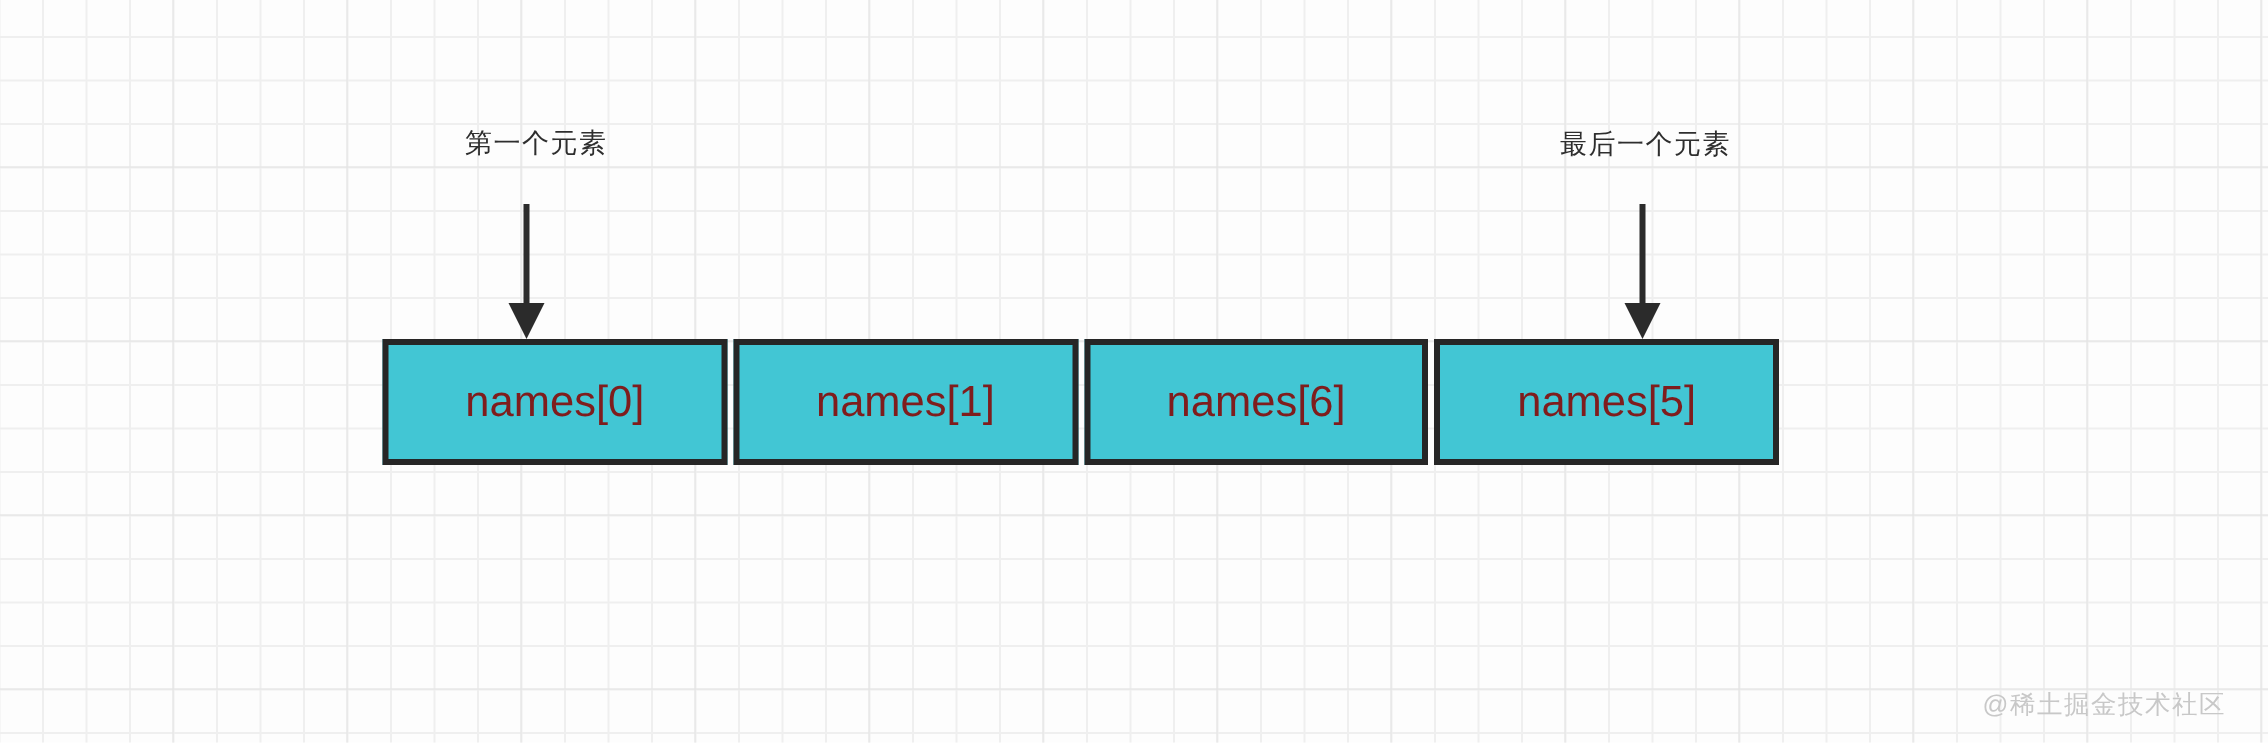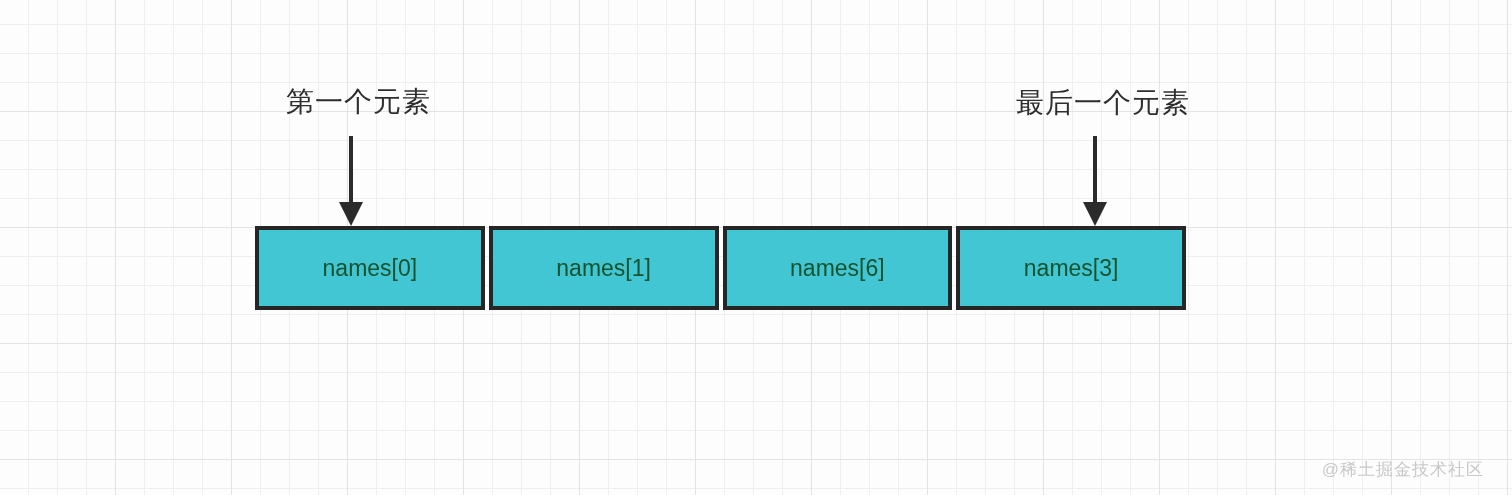--- a/index.html
+++ b/index.html
@@ -20,24 +20,25 @@
     background-image:
       linear-gradient(to right,  #E3E3E3 1px, transparent 1px),
       linear-gradient(to bottom, #E3E3E3 1px, transparent 1px),
       linear-gradient(to right,  #EFEFEF 1px, transparent 1px),
       linear-gradient(to bottom, #EFEFEF 1px, transparent 1px);
     background-size: 116px 116px, 116px 116px, 29px 29px, 29px 29px;
     background-position: -1px -5px;
   }
   .annotation {
     position: absolute;
-    font-size: 28px;
+    font-size: 18px;
     color: #2E2E2E;
     letter-spacing: 1px;
     white-space: nowrap;
+    margin-left: 24px;
   }
   .annotation-first { left: 286px; top: 83px; }
   .annotation-last  { left: 1016px; top: 84px; }
 
   .arrow {
     position: absolute;
     width: 24px;
     height: 90px;
   }
   .arrow-first { left: 339px;  top: 136px; }
@@ -73,22 +74,22 @@
   .array-cell {
     flex: 1;
     box-sizing: border-box;
     background: #42C6D4;
     border: 4px solid #262626;
     display: flex;
     align-items: center;
     justify-content: center;
   }
   .array-cell-label {
-    font-size: 23px;
-    color: #14532d;
+    font-size: 29px;
+    color: #7f1d1d;
   }
 
   .watermark {
     position: absolute;
     right: 28px;
     bottom: 14px;
     font-size: 17px;
     color: #C8C8C8;
     letter-spacing: 1px;
     white-space: nowrap;
@@ -118,19 +119,19 @@
     <div class="array-cell">
       <span class="array-cell-label">names[0]</span>
     </div>
     <div class="array-cell">
       <span class="array-cell-label">names[1]</span>
     </div>
     <div class="array-cell">
       <span class="array-cell-label">names[6]</span>
     </div>
     <div class="array-cell">
-      <span class="array-cell-label">names[3]</span>
+      <span class="array-cell-label">names[5]</span>
     </div>
   </div>
 
   <div class="watermark">@稀土掘金技术社区</div>
 
 </div>
 
 </body></html>

